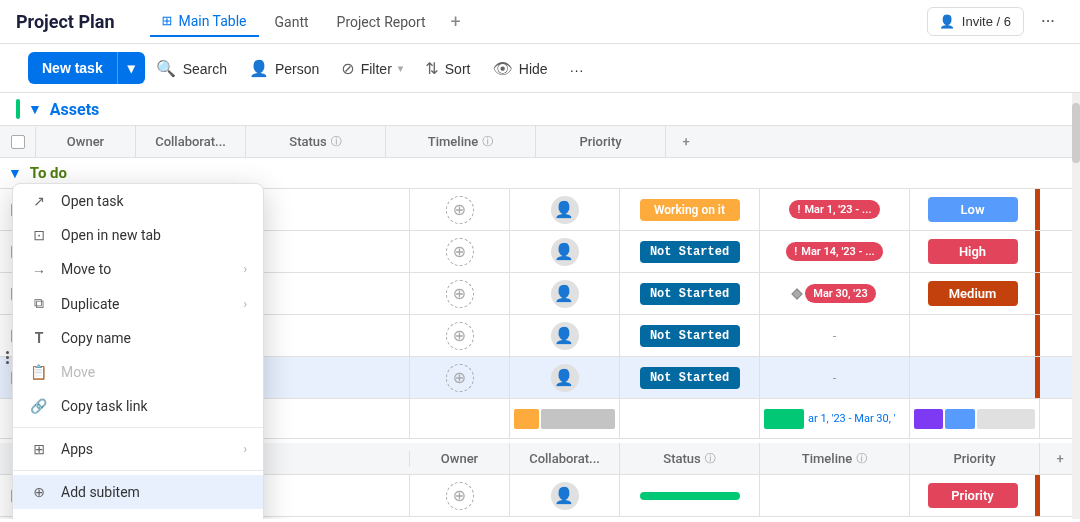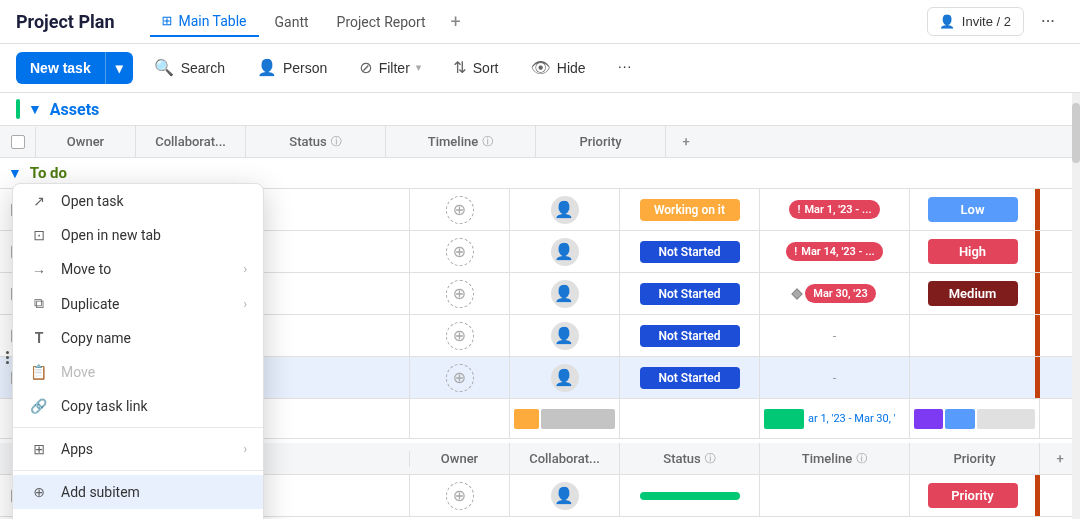--- a/index.html
+++ b/index.html
@@ -76,23 +76,23 @@
       align-items: center;
       justify-content: center;
       cursor: pointer;
       color: #555;
       font-size: 18px;
     }
 
     
     .toolbar {
       display: flex;
-      align-items: flex-start;
-      padding: 8px 16px;
-      gap: 12px;
+      align-items: flex-end;
+      padding: 8px 28px;
+      gap: 2px;
       border-bottom: 1px solid #e0e0e0;
       background: #fff;
     }
     .new-task-btn {
       display: flex;
       align-items: center;
       gap: 0;
       background: #0073ea;
       color: #fff;
       border-radius: 6px;
@@ -300,21 +300,21 @@
     .status-badge {
       padding: 4px 10px;
       border-radius: 4px;
       font-size: 12px;
       font-weight: 600;
       color: #fff;
       text-align: center;
       min-width: 100px;
     }
     .status-working { background: #fdab3d; }
-    .status-not-started { background: #1d4ed8; color: #fff; }
+    .status-not-started { background: #0369a1; color: #fff; font-family: Liberation Mono, monospace; }
 
     
     .timeline-badge {
       display: flex;
       align-items: center;
       gap: 4px;
       background: #e2445c;
       color: #fff;
       border-radius: 20px;
       padding: 3px 8px;
@@ -332,21 +332,21 @@
       padding: 5px 12px;
       border-radius: 4px;
       font-size: 13px;
       font-weight: 600;
       color: #fff;
       min-width: 90px;
       text-align: center;
     }
     .priority-low { background: #579bfc; }
     .priority-high { background: #e2445c; }
-    .priority-medium { background: #7f1d1d; color: #fff; }
+    .priority-medium { background: #c2410c; color: #fff; }
 
     
     .avatar {
       width: 28px;
       height: 28px;
       border-radius: 50%;
       background: #e0e0e0;
       display: flex;
       align-items: center;
       justify-content: center;
@@ -459,21 +459,21 @@
       <span>Gantt</span>
     </div>
     <div class="tab">
       <span>Project Report</span>
     </div>
     <div class="tab-add">+</div>
   </div>
   <div class="header-right">
     <button class="invite-btn">
       <span>👤</span>
-      <span>Invite / 2</span>
+      <span>Invite / 6</span>
     </button>
     <div class="more-btn">···</div>
   </div>
 </div>
 
 <div class="toolbar">
   <button class="new-task-btn">
     <span class="new-task-label">New task</span>
     <span class="new-task-chevron">▾</span>
   </button>

